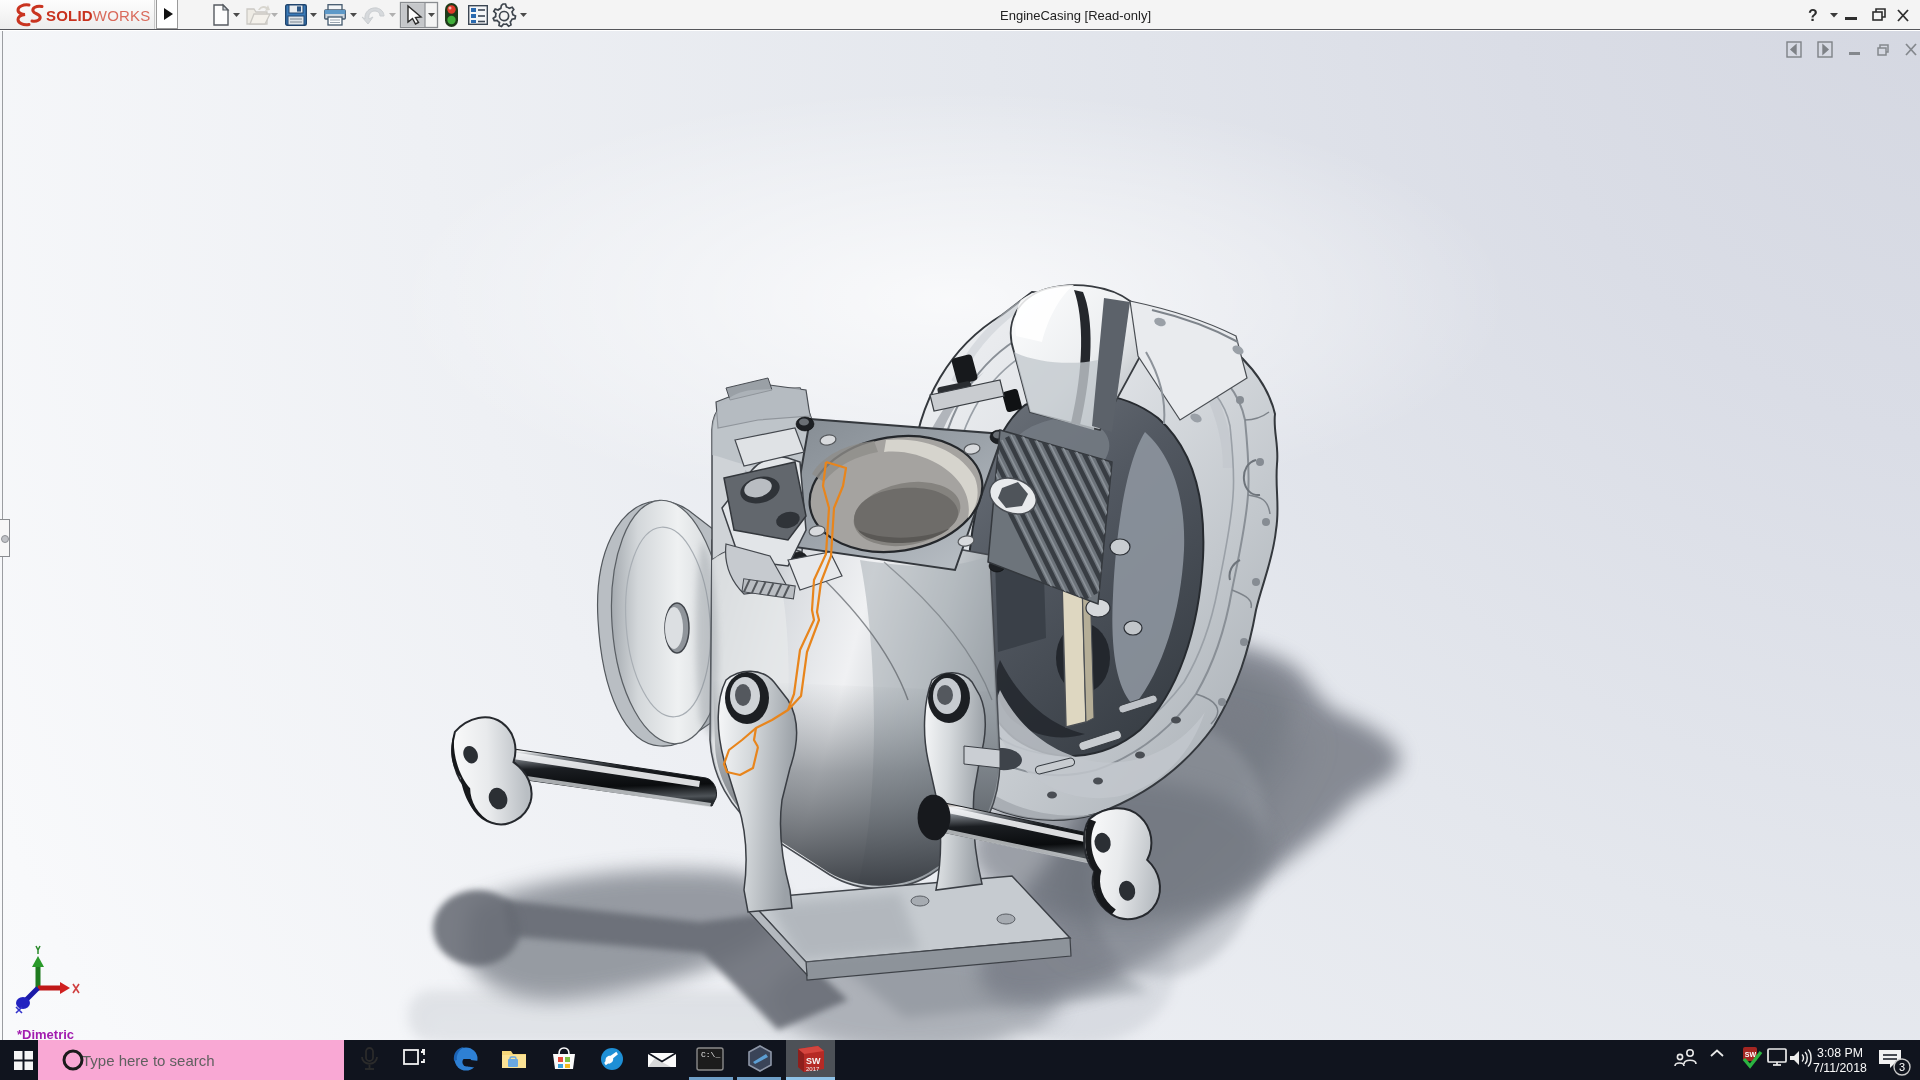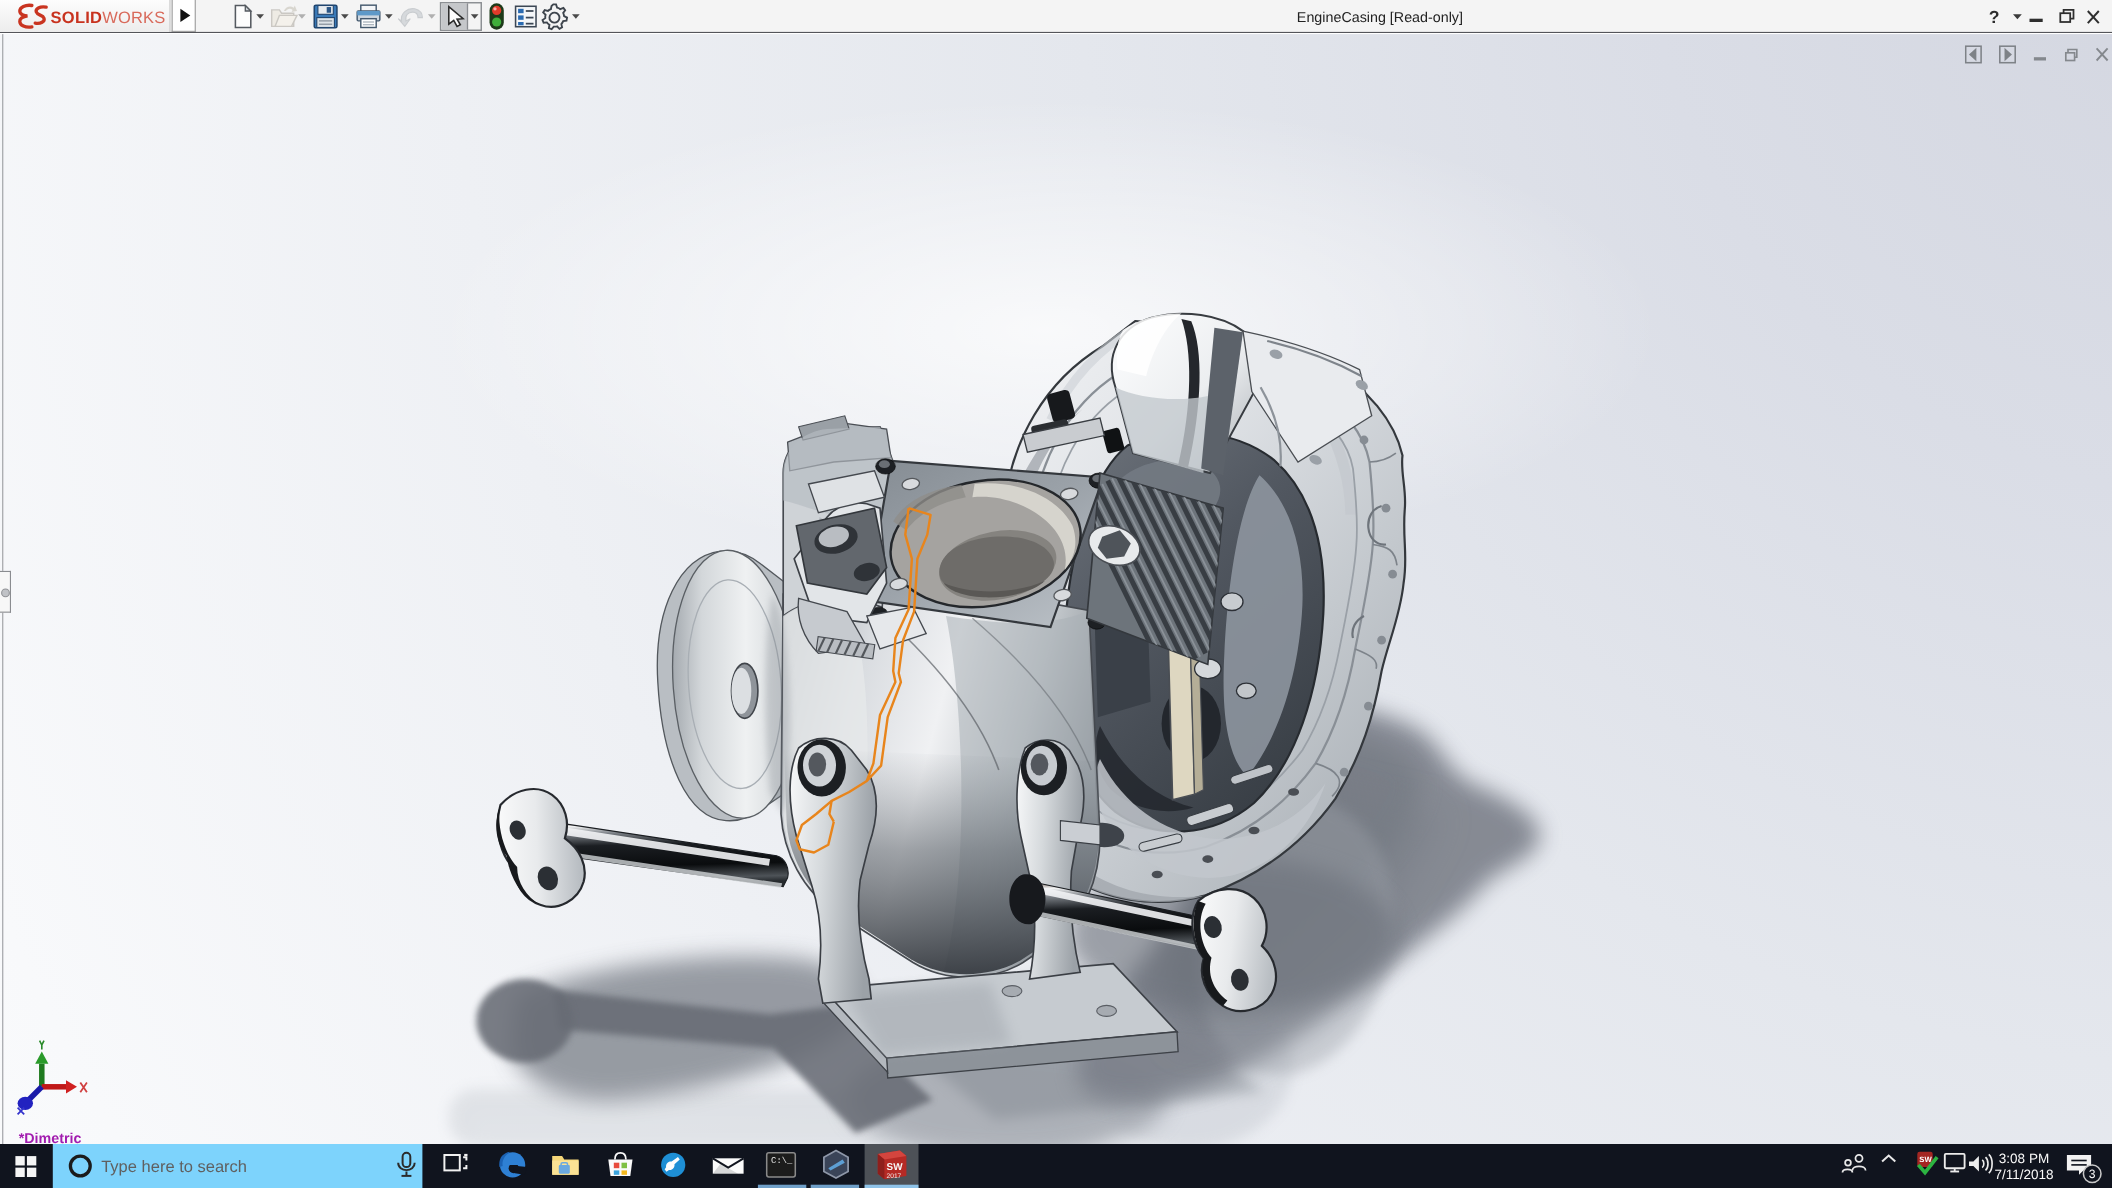--- a/index.html
+++ b/index.html
@@ -1,30 +1,30 @@
 <!DOCTYPE html>
 <html><head>
 <meta charset="utf-8">
 <style>
 * { margin:0; padding:0; box-sizing:border-box; }
 html,body { width:1920px; height:1080px; overflow:hidden; font-family:"Liberation Sans", sans-serif; }
 #titlebar { position:absolute; left:0; top:0; width:1920px; height:30px; background:#f4f4f4; border-bottom:1px solid #54555a; }
 #logo { position:absolute; left:0; top:0; width:155px; height:29px; background:linear-gradient(#fdfdfd,#ededed); border-right:1px solid #c8c8c8; }
 #flyout { position:absolute; left:156px; top:0; width:22px; height:29px; background:#fff; border:1px solid #9a9a9a; border-top:none; }
 #flyout:after{ content:""; position:absolute; left:7px; top:8px; border-left:9px solid #111; border-top:6px solid transparent; border-bottom:6px solid transparent; }
-.tbtitle { position:absolute; top:8px; left:1000px; width:330px; text-align:right; font-size:13px; color:#222; white-space:nowrap; }
+.tbtitle { position:absolute; top:8px; left:1000px; width:330px; text-align:left; font-size:13px; color:#222; white-space:nowrap; }
 #viewport { position:absolute; left:0; top:31px; width:1920px; height:1009px;
   background: radial-gradient(circle 2600px at 2020px -100px, #d3d6e0 0%, #dadde6 20%, #e4e7ed 40%, #eef0f4 62%, #f8f9fb 85%, #fdfefe 100%); }
 #vpline { position:absolute; left:2px; top:31px; width:1px; height:1009px; background:#9b9da1; }
 #tab { position:absolute; left:0; top:519px; width:10px; height:38px; background:#f7f7f7; border:1px solid #8a8c90; border-left:none; }
 #tab:after { content:""; position:absolute; left:1px; top:15px; width:6px; height:6px; border-radius:50%; background:#c0c2c6; border:1px solid #909296; }
 #docbtns { position:absolute; right:10px; top:42px; display:flex; gap:10px; }
 #dimetric { position:absolute; left:17px; top:1027px; font-size:13px; font-weight:bold; color:#a21caf; }
 #taskbar { position:absolute; left:0; top:1040px; width:1920px; height:40px; background:#10141e; }
-#search { position:absolute; left:48px; top:1040px; width:336px; height:40px; background:#7dd3fc; display:flex; align-items:center; }
+#search { position:absolute; left:38px; top:1040px; width:306px; height:40px; background:#f9a8d4; display:flex; align-items:center; }
 #search span { color:#606060; font-size:15px; margin-left:12px; }
 </style>
 </head>
 <body>
 
 <div id="viewport"></div>
 <svg id="model" style="position:absolute;left:0;top:0;" width="1920" height="1080" viewBox="0 0 1920 1080">
 <defs>
 <filter id="b3" x="-30%" y="-30%" width="160%" height="160%">
         <feGaussianBlur stdDeviation="3"></feGaussianBlur>

